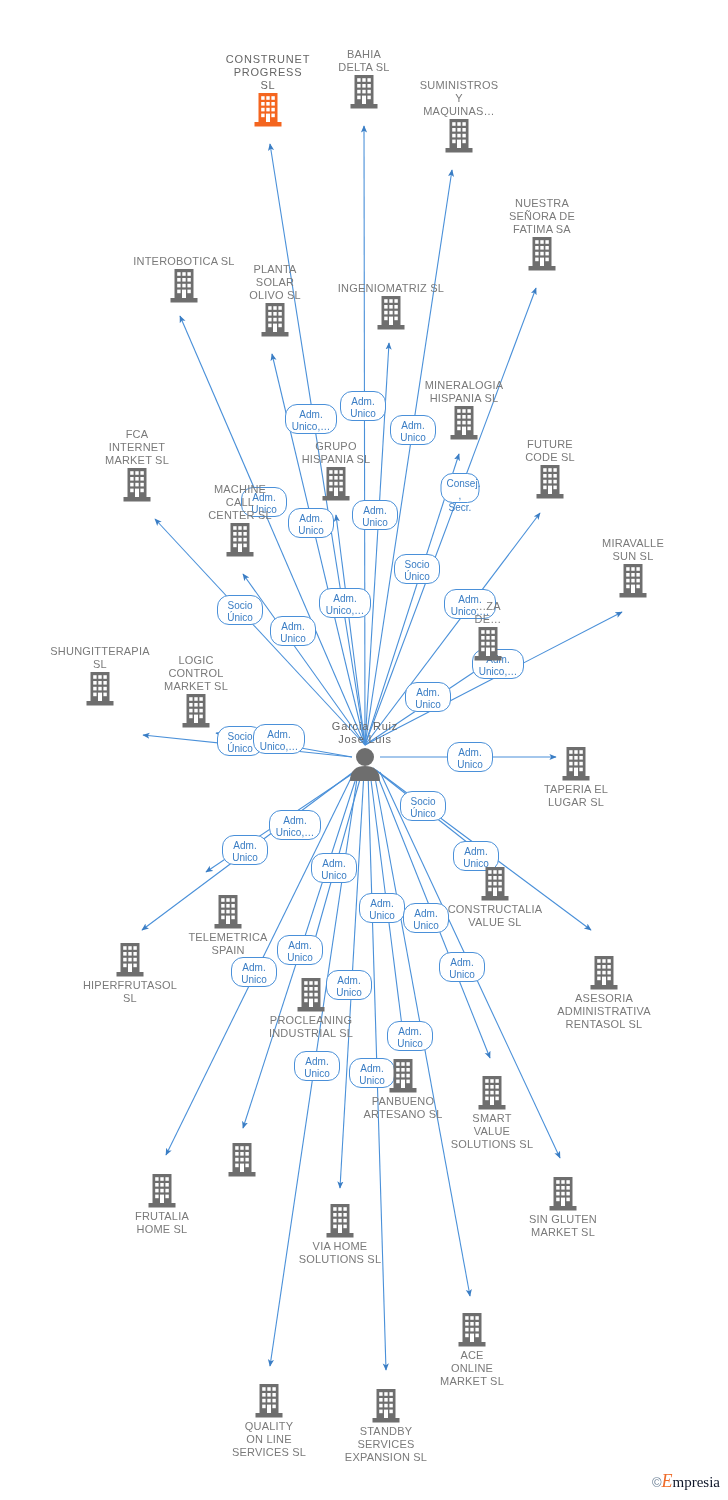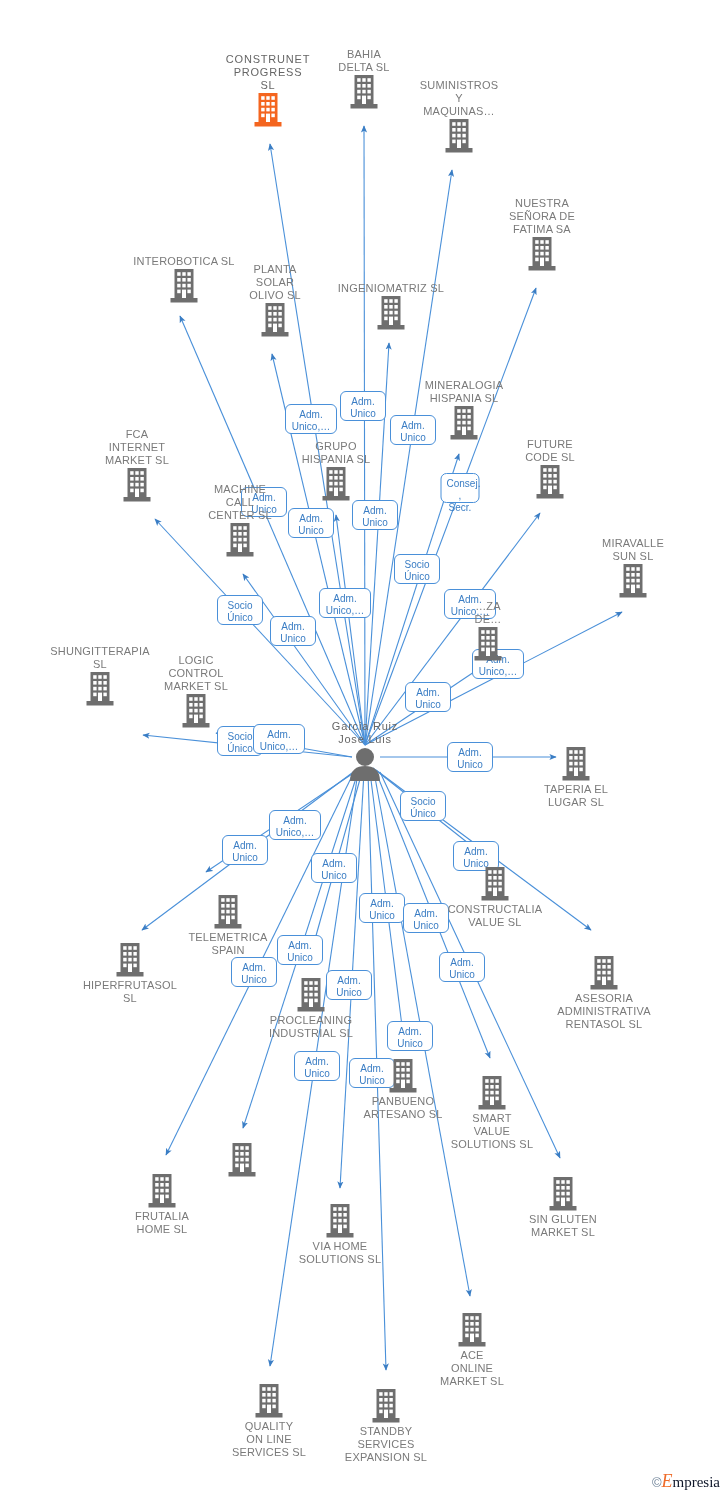--- a/index.html
+++ b/index.html
@@ -49,21 +49,21 @@
     display: block;
     line-height: 0;
     margin: 1px auto 0 auto;
   }
   .node.below .icon-wrap { margin-bottom: 2px; }
   .chip {
     position: absolute;
     transform: translate(-50%, -50%);
     background: #ffffff;
     border: 1px solid #4a90d9;
-    border-radius: 6px;
+    border-radius: 12px;
     color: #3a7dc4;
     font-size: 10px;
     line-height: 12px;
     text-align: center;
     padding: 4px 5px;
     white-space: pre-line;
     font-family: "Liberation Sans", sans-serif;
     box-sizing: border-box;
   }
   .watermark {

